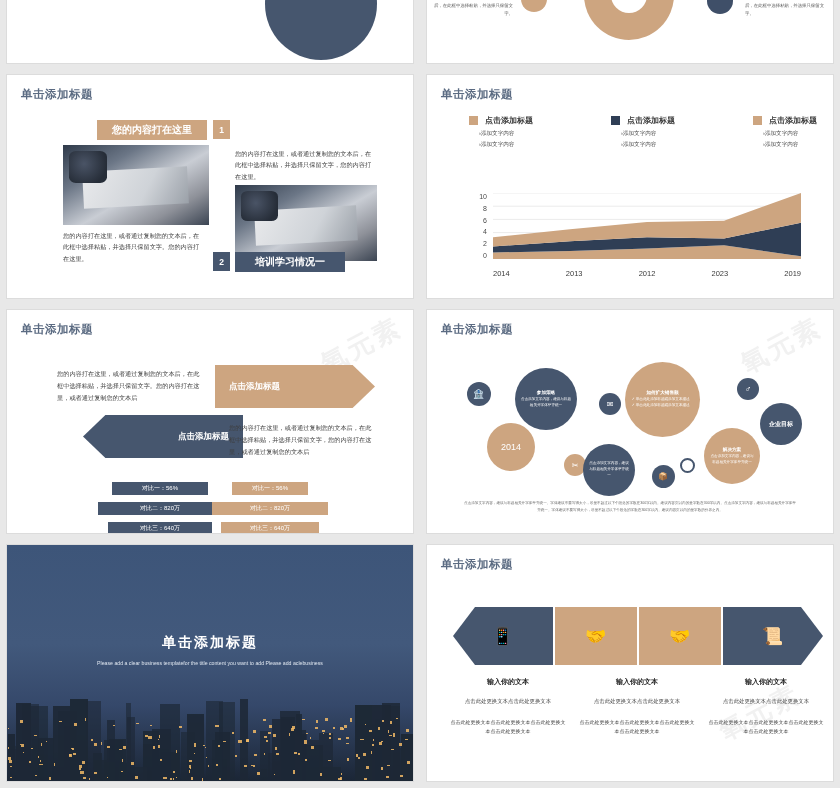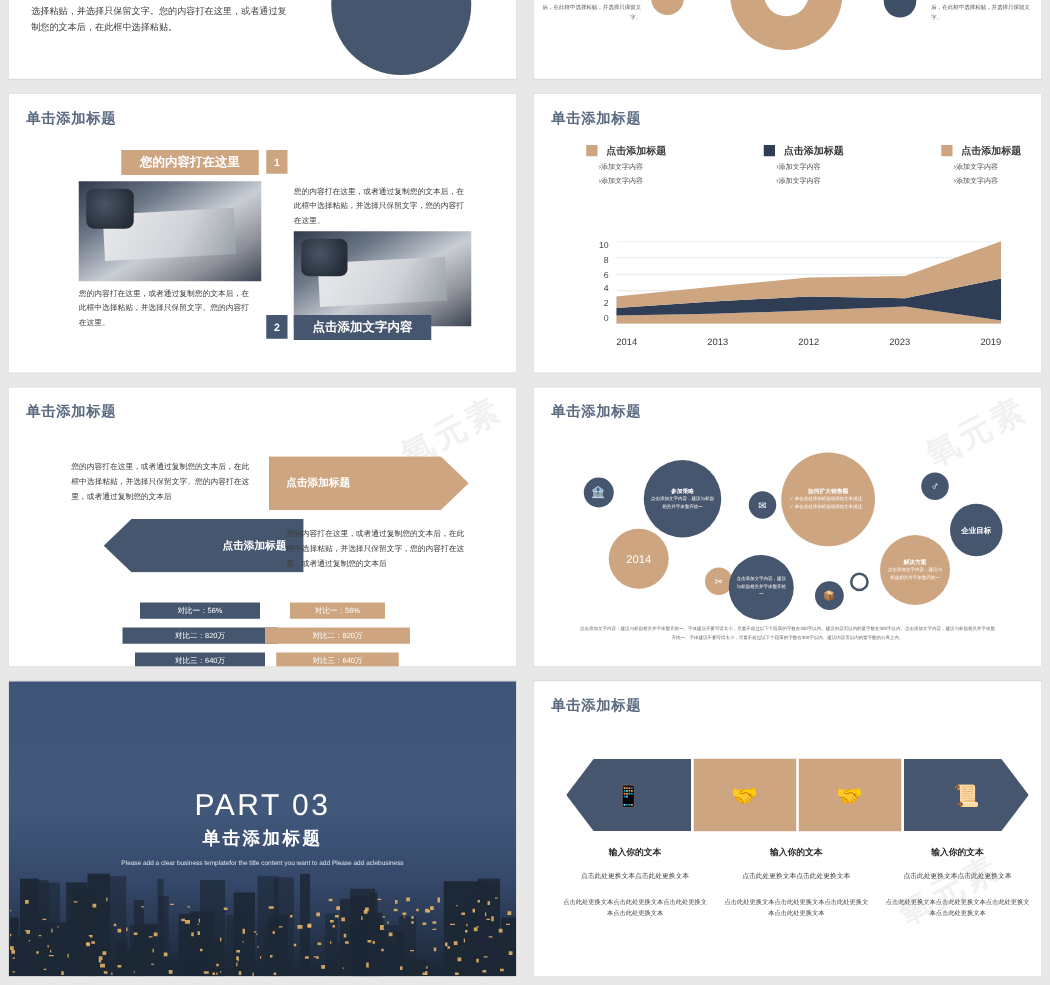--- a/index.html
+++ b/index.html
@@ -181,21 +181,20 @@
   .ib1 { font-size: 5.4px; line-height: 1.8; color: #3d3d3d; margin-top: 10px; }
   .ib2 { font-size: 5px; line-height: 1.85; color: #3d3d3d; margin-top: 11px; }
 </style>
 </head>
 <body>
 
 <div class="grid">
 
   <div class="cell r1">
     <div class="slide">
-      <div class="crop-text">选择粘贴，并选择只保留文字。您的内容打在这里，或者通过复制您的文本后，在此框中选择粘贴。</div>
       <div class="crop-circle"></div>
     </div>
   </div>
 
   <div class="cell r1">
     <div class="slide">
       <div class="crop-para cp1">您的内容打在这里，或者通过复制您的文本后，在此框中选择粘贴，并选择只保留文字。</div>
       <div class="donut-sm ds1"></div>
       <div class="donut-big">
         
@@ -210,21 +209,21 @@
       <div class="slide-title">单击添加标题</div>
 
       <div class="tbar tan">您的内容打在这里</div>
       <div class="tnum n1">1</div>
       <div class="photo ph1"></div>
       <div class="tcap c1">您的内容打在这里，或者通过复制您的文本后，在此框中选择粘贴，并选择只保留文字。您的内容打在这里。</div>
 
       <div class="tcap c2">您的内容打在这里，或者通过复制您的文本后，在此框中选择粘贴，并选择只保留文字，您的内容打在这里。</div>
       <div class="photo ph2"></div>
       <div class="tnum n2">2</div>
-      <div class="tbar navy">点击添加文字内容</div>
+      <div class="tbar navy">培训学习情况一</div>
     </div>
   </div>
 
   <div class="cell">
     <div class="slide">
       <div class="slide-title">单击添加标题</div>
 
       <div class="legend">
         <div class="leg-col">
           <div class="leg-head">
@@ -587,21 +586,20 @@
           <div class="lite" style="width: 3.316px; height: 1.05145px; left: 379.929px; bottom: 15.1453px;"></div>
           <div class="lite" style="width: 2.50533px; height: 1.08522px; left: 373.82px; bottom: 38.6426px;"></div>
           <div class="lite" style="width: 1.63762px; height: 2.53379px; left: 146.426px; bottom: 32.051px;"></div>
           <div class="lite" style="width: 2.04286px; height: 3.4082px; left: 343.039px; bottom: 59.3878px;"></div>
           <div class="lite" style="width: 3.1921px; height: 1.12826px; left: 112.179px; bottom: 31.1661px;"></div>
           <div class="lite" style="width: 2.34693px; height: 1.31484px; left: 243.812px; bottom: 14.9675px;"></div>
           <div class="lite" style="width: 1.98703px; height: 2.52791px; left: 351.331px; bottom: 21.909px;"></div>
           <div class="lite" style="width: 1.28488px; height: 1.42873px; left: 99.5582px; bottom: 3.05045px;"></div>
         </div>
       <div class="part-wrap">
-        <div class="part-lg">PART 03</div>
         <div class="part-cn">单击添加标题</div>
         <div class="part-en">Please add a clear business templatefor the title content you want to add  Please add aclebusiness</div>
       </div>
     </div>
   </div>
 
   <div class="cell">
     <div class="slide">
       <div class="slide-title">单击添加标题</div>
       <div class="wm" style="top:150px;right:30px">氧元素</div>

